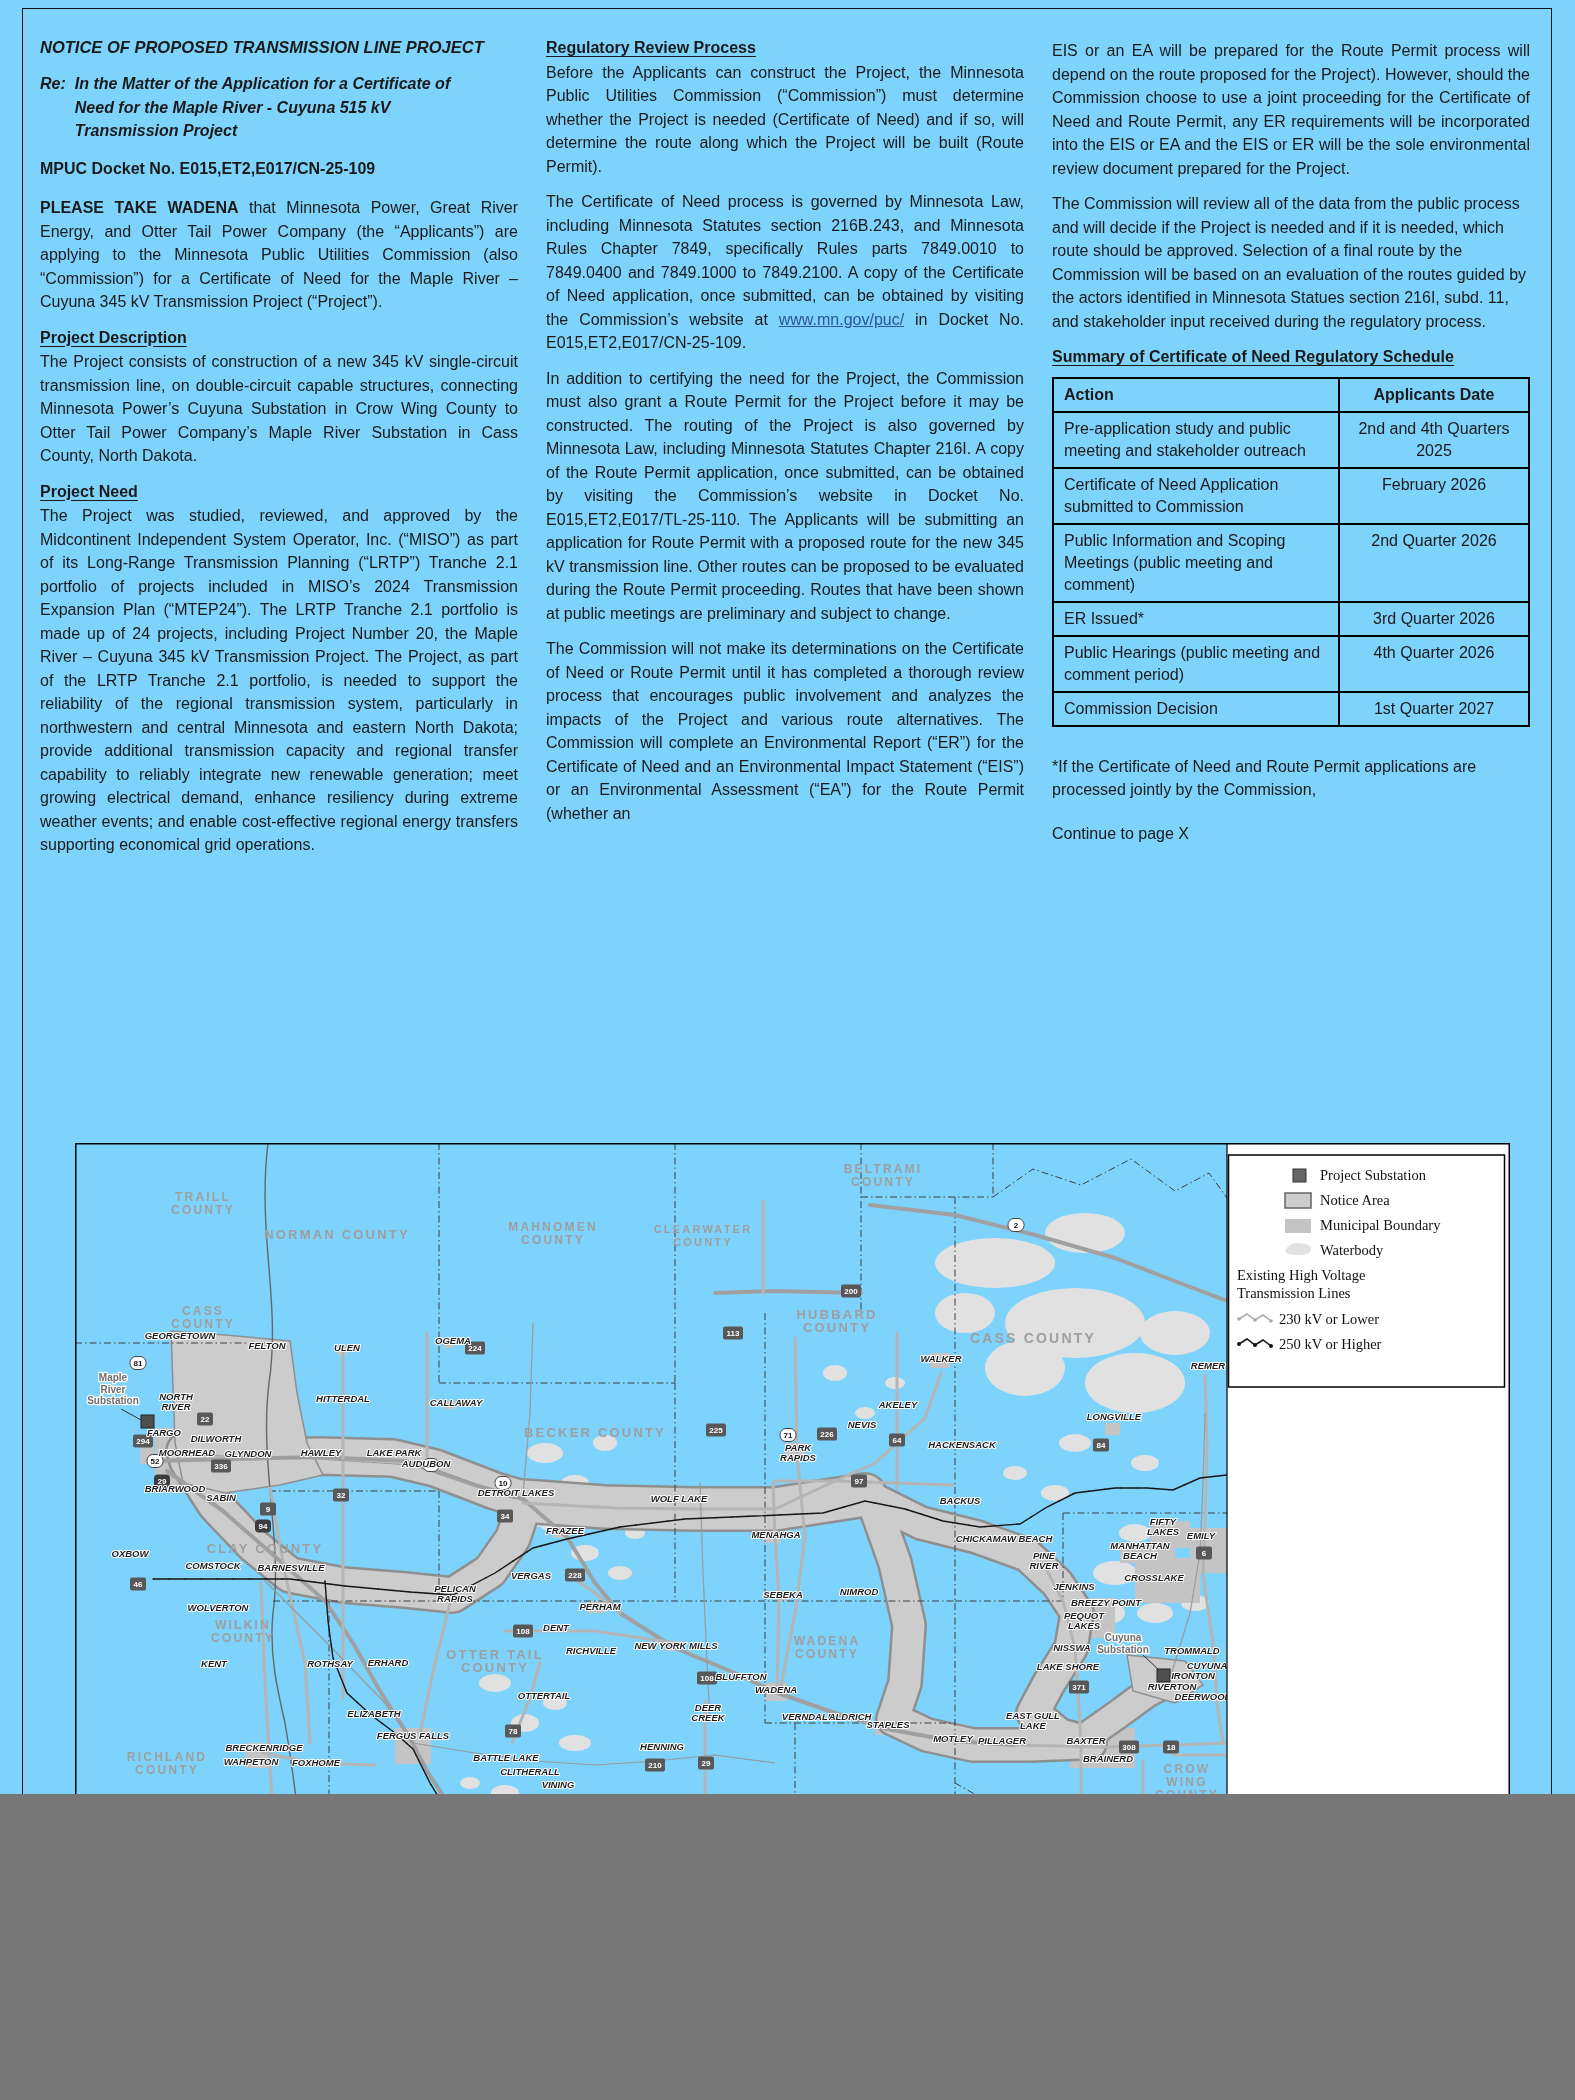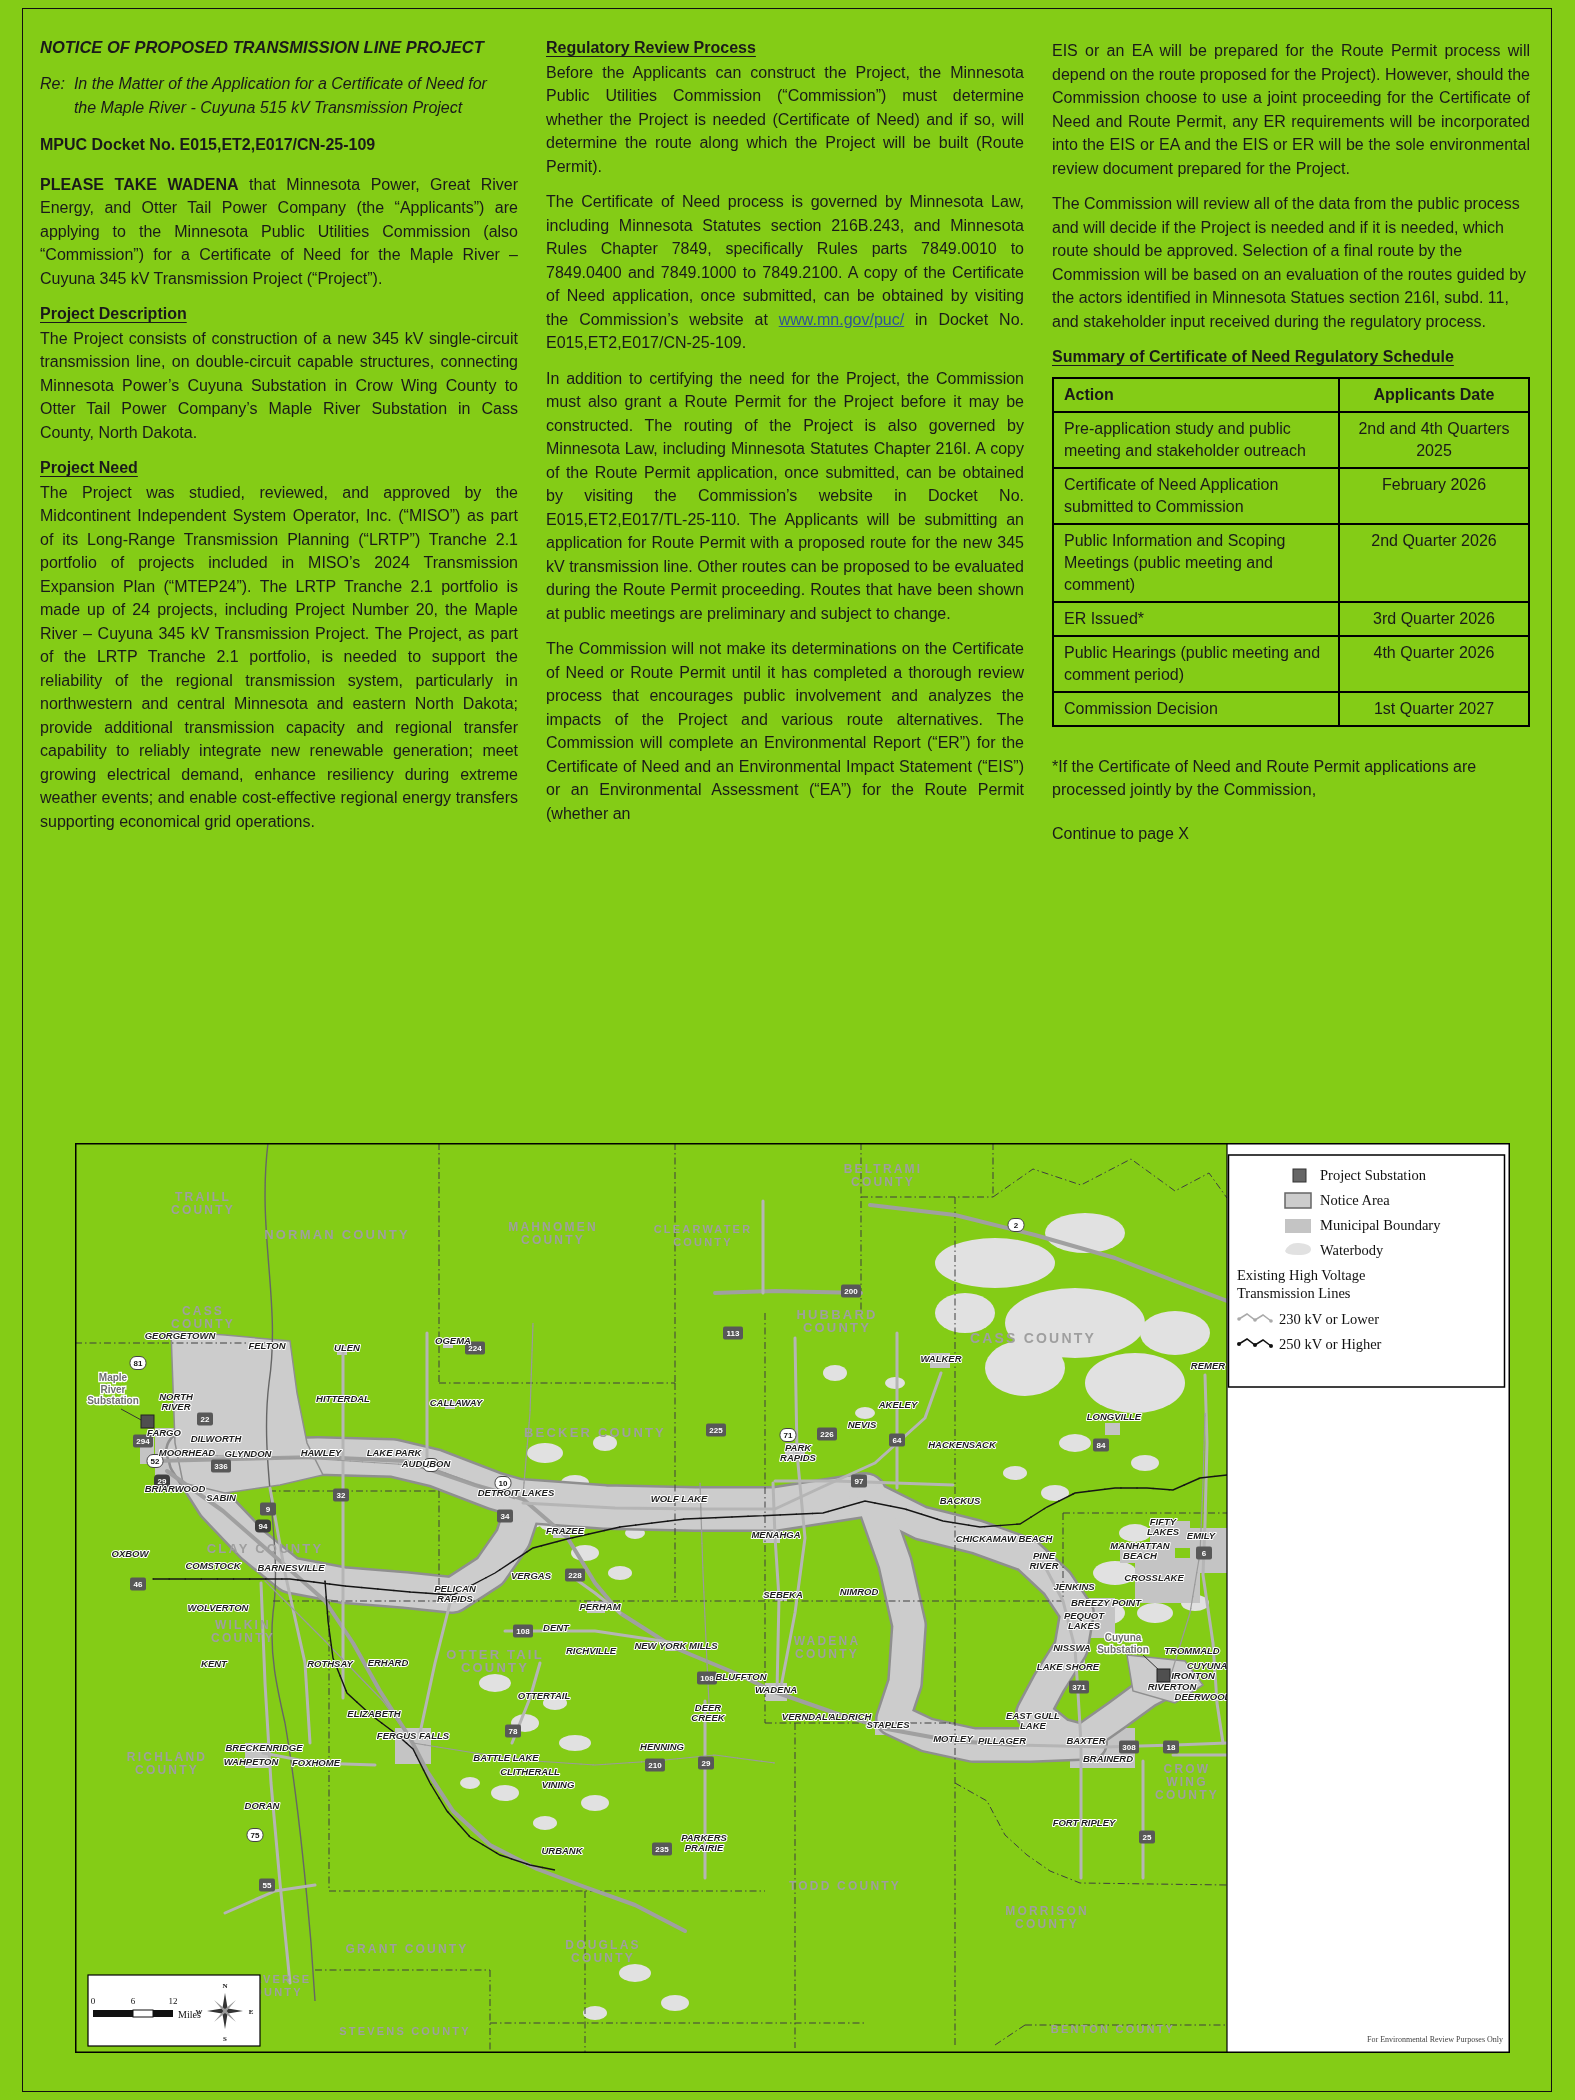--- a/index.html
+++ b/index.html
@@ -1,22 +1,22 @@
 <!DOCTYPE html>
 <html><head>
 <meta charset="utf-8">
 <style>
   html,body{margin:0;padding:0;background:#777;}
-  .page{position:relative;width:1575px;height:2100px;background:#84cc16;color:#1a1a1a;
+  .page{position:relative;width:1575px;height:1794px;background:#7dd3fc;color:#1a1a1a;
         font-family:"Liberation Sans",sans-serif;font-size:16px;line-height:23.5px;overflow:hidden;}
   .page-border{position:absolute;left:22px;top:8px;width:1528px;height:2082px;border:1.5px solid #111;pointer-events:none;}
   .col{position:absolute;top:30px;width:478px;}
   .col1{left:40px;} .col2{left:546px;} .col3{left:1052px;}
   .doc-title{font-size:16.5px;font-weight:bold;font-style:italic;margin:6px 0 14px;line-height:22px;}
-  .re-block{display:flex;gap:9px;font-weight:normal;font-style:italic;margin:0 0 14px;}
+  .re-block{display:flex;gap:9px;font-weight:bold;font-style:italic;margin:0 0 14px;}
   .re-block .re-text{padding-right:26px;}
   .docket{font-weight:bold;margin:0 0 16px;}
   p{margin:0 0 12px;}
   .just{text-align:justify;}
   h2{font-size:16px;margin:10px 0 1px;text-decoration:underline;text-underline-offset:3px;}
   .lnk{color:#2F5496;text-decoration:underline;cursor:pointer;}
   table{border-collapse:collapse;width:100%;margin:8px 0 0;}
   th,td{border:2px solid #000;padding:5px 10px;vertical-align:top;font-size:16px;line-height:22px;}
   th{font-weight:bold;text-align:left;}
   th.date,td.date{text-align:center;width:168px;}

